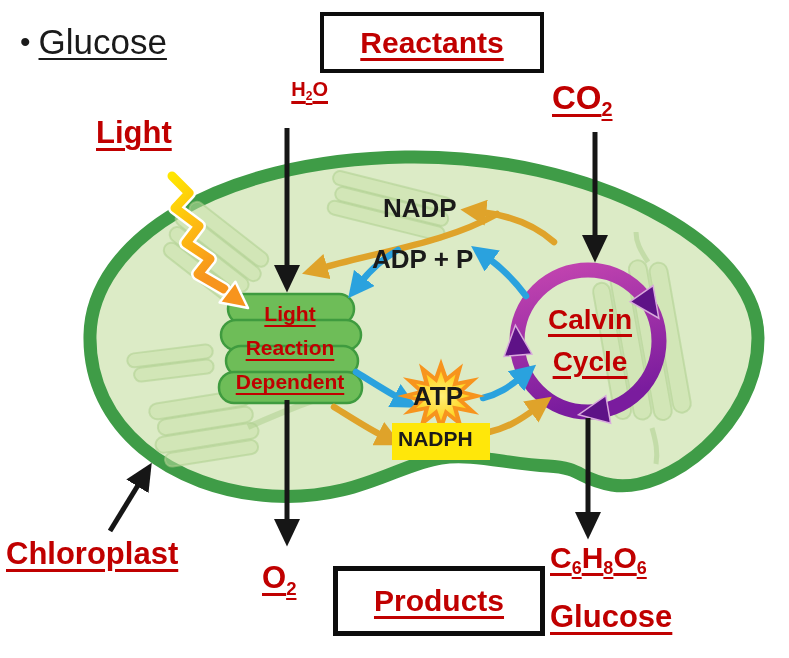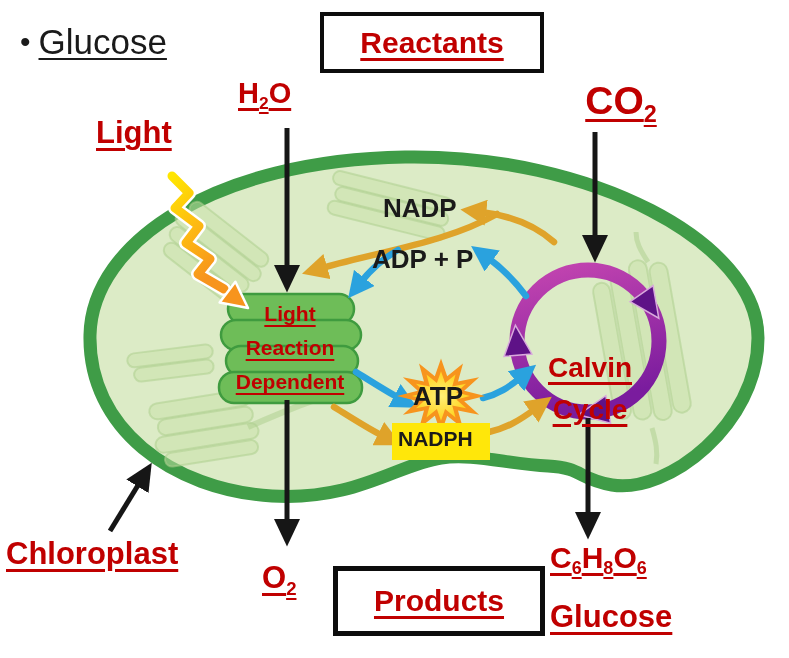--- a/index.html
+++ b/index.html
@@ -12,27 +12,27 @@
   .blk { color:#1a1a1a; }
   .u  { text-decoration:underline; text-decoration-thickness:3px; text-underline-offset:5px; }
   .u2 { text-decoration:underline; text-decoration-thickness:2px; text-underline-offset:4px; }
   .sub { font-size:0.6em; vertical-align:-0.35em; text-decoration:underline;
          text-decoration-thickness:2px; text-underline-offset:3px; }
   .title { position:absolute; left:20px; top:22px; font-size:35px; font-weight:400; color:#1a1a1a; }
   .title .bullet { font-size:30px; margin-right:8px; vertical-align:2px; text-decoration:none; }
   .box { position:absolute; background:#ffffff; display:flex; align-items:center; justify-content:center; }
   .reactants-box { left:320px; top:12px; width:216px; height:53px; border:4px solid #0d0d0d; font-size:30px; font-weight:bold; color:#C00000; }
   .products-box  { left:333px; top:566px; width:202px; height:60px; border:5px solid #0d0d0d; font-size:30px; font-weight:bold; color:#C00000; }
-  .lbl-h2o  { left:238px; top:78px;  width:90px;  text-align:left; font-size:29px; }
-  .lbl-co2  { left:576px; top:80px;  width:90px;  text-align:center; font-size:39px; }
+  .lbl-h2o  { left:238px; top:78px;  width:90px;  text-align:right; font-size:20px; }
+  .lbl-co2  { left:552px; top:80px;  width:90px;  text-align:left; font-size:33px; }
   .lbl-light{ left:96px;  top:116px; font-size:31px; }
   .lbl-nadp { left:383px; top:194px; font-size:26px; }
   .lbl-adpp { left:372px; top:245px; font-size:26px; }
   .lbl-ldr  { left:218px; top:297px; width:144px; text-align:center; font-size:21px; line-height:34px; }
-  .lbl-calvin { left:528px; top:299px; width:124px; text-align:center; font-size:28px; line-height:42px;margin-top:48px; }
+  .lbl-calvin { left:528px; top:299px; width:124px; text-align:center; font-size:28px; line-height:42px; }
   .lbl-atp  { left:413px; top:382px; font-size:26px; }
   .lbl-nadph{ left:398px; top:427px; font-size:21px; }
   .lbl-chloroplast { left:6px; top:537px; font-size:31px; }
   .lbl-o2   { left:262px; top:561px; font-size:31px; }
   .lbl-glucose-formula { left:550px; top:541px; font-size:30px; }
   .lbl-glucose-name    { left:550px; top:600px; font-size:31px; }
 </style>
 </head>
 <body>
 

